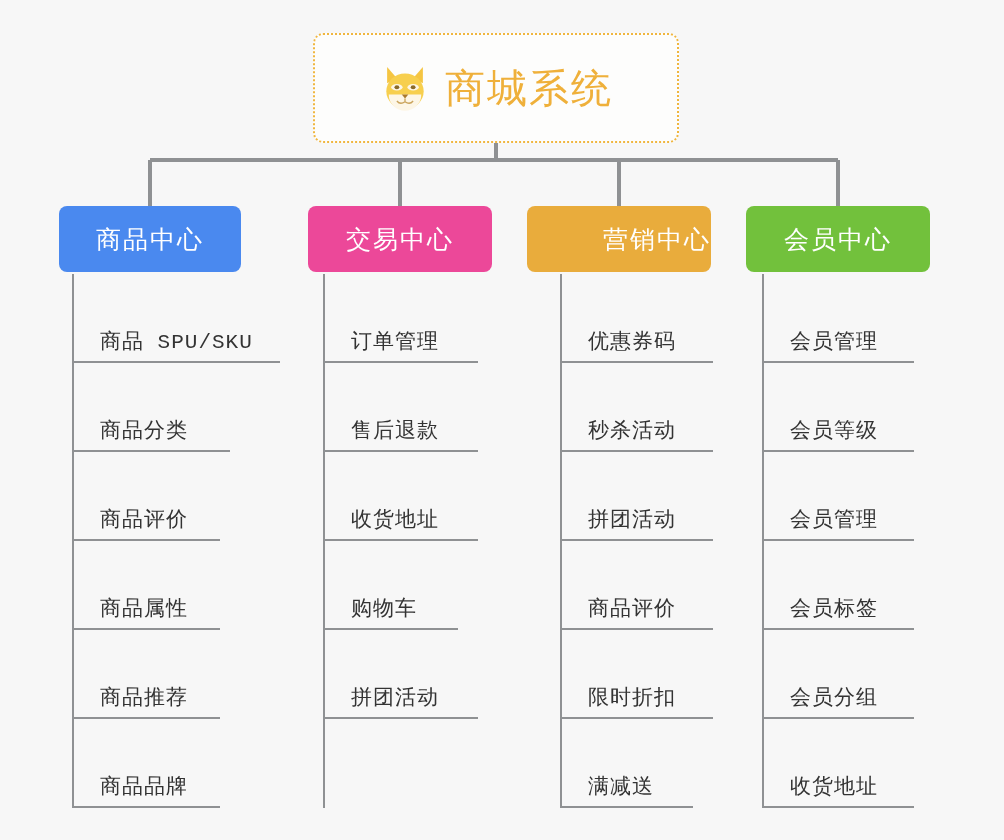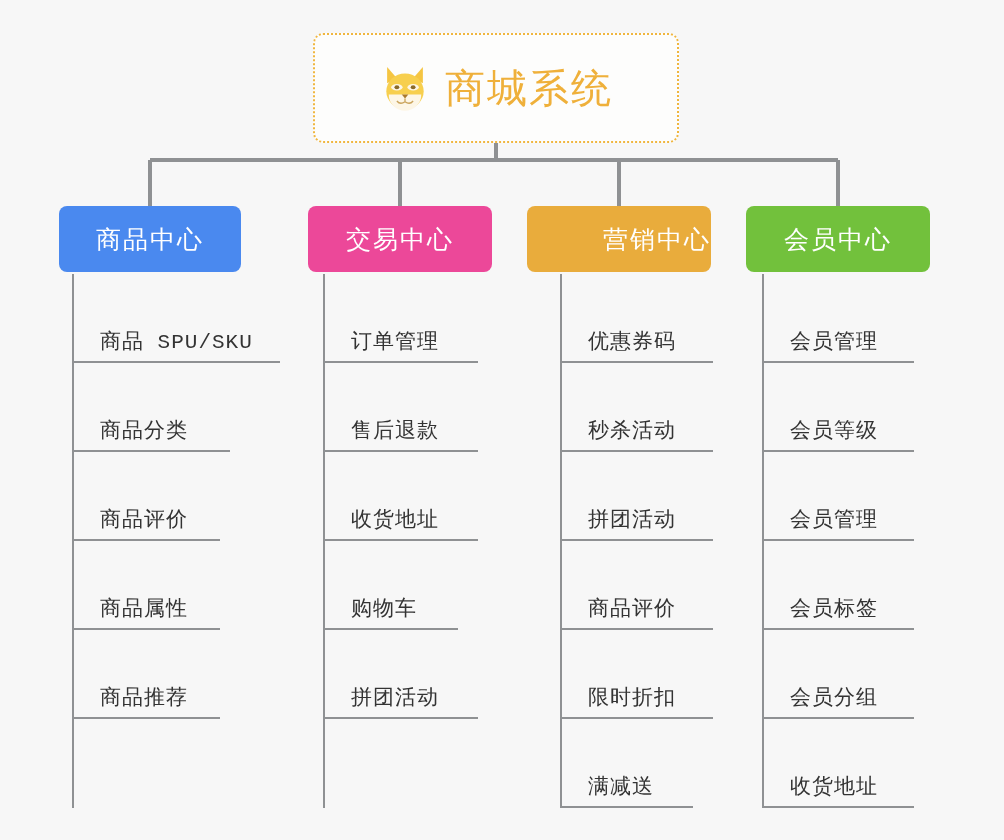--- a/index.html
+++ b/index.html
@@ -163,20 +163,24 @@
           <div class="leaf-underline" style="width: 148px;"></div>
         </div>
         <div class="leaf-item">
           <span class="leaf-label">商品属性</span>
           <div class="leaf-underline" style="width: 148px;"></div>
         </div>
         <div class="leaf-item">
           <span class="leaf-label">商品推荐</span>
           <div class="leaf-underline" style="width: 148px;"></div>
         </div>
+        <div class="leaf-item">
+          <span class="leaf-label">商品品牌</span>
+          <div class="leaf-underline" style="width: 148px;"></div>
+        </div>
       </div>
       <div class="cat-box" style="left: 308px; top: 206px; width: 184px; background: #ec4899;">
         <span>交易中心</span>
       </div>
       <div class="leaf-col" style="left: 323px;">
         <div class="leaf-trunk" style="height: 534px;"></div>
         <div class="leaf-item">
           <span class="leaf-label">订单管理</span>
           <div class="leaf-underline" style="width: 155px;"></div>
         </div>

